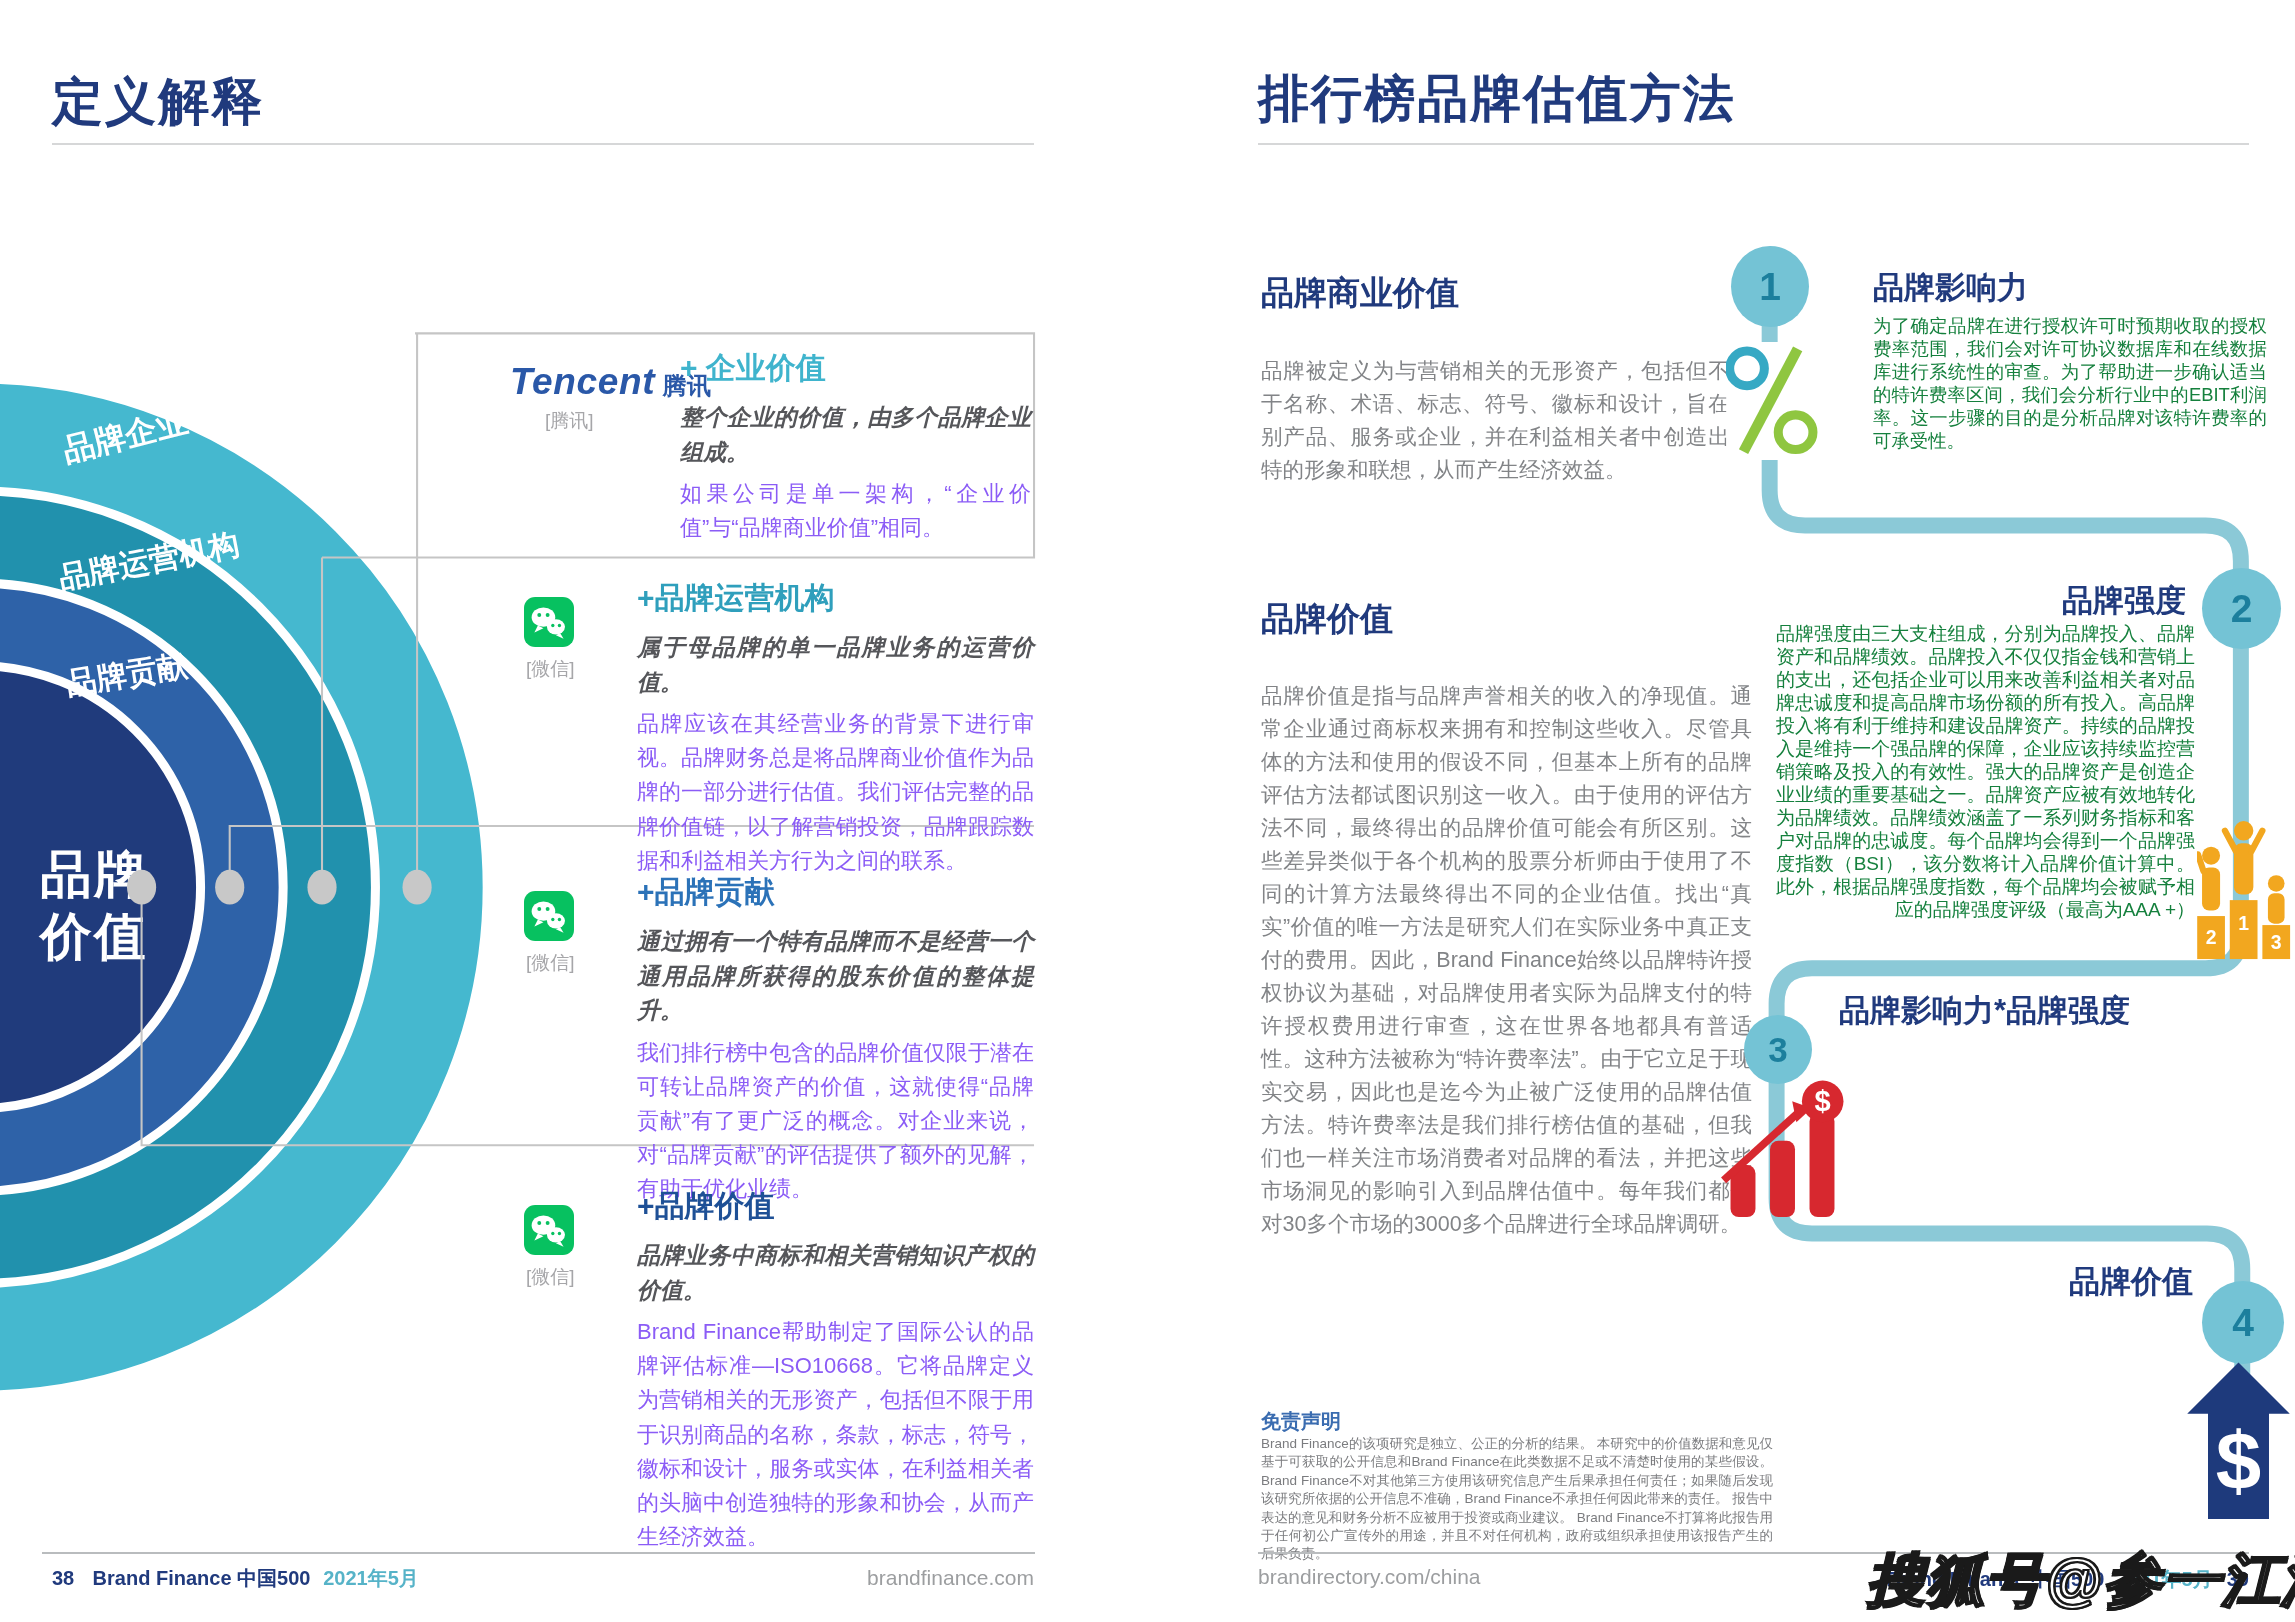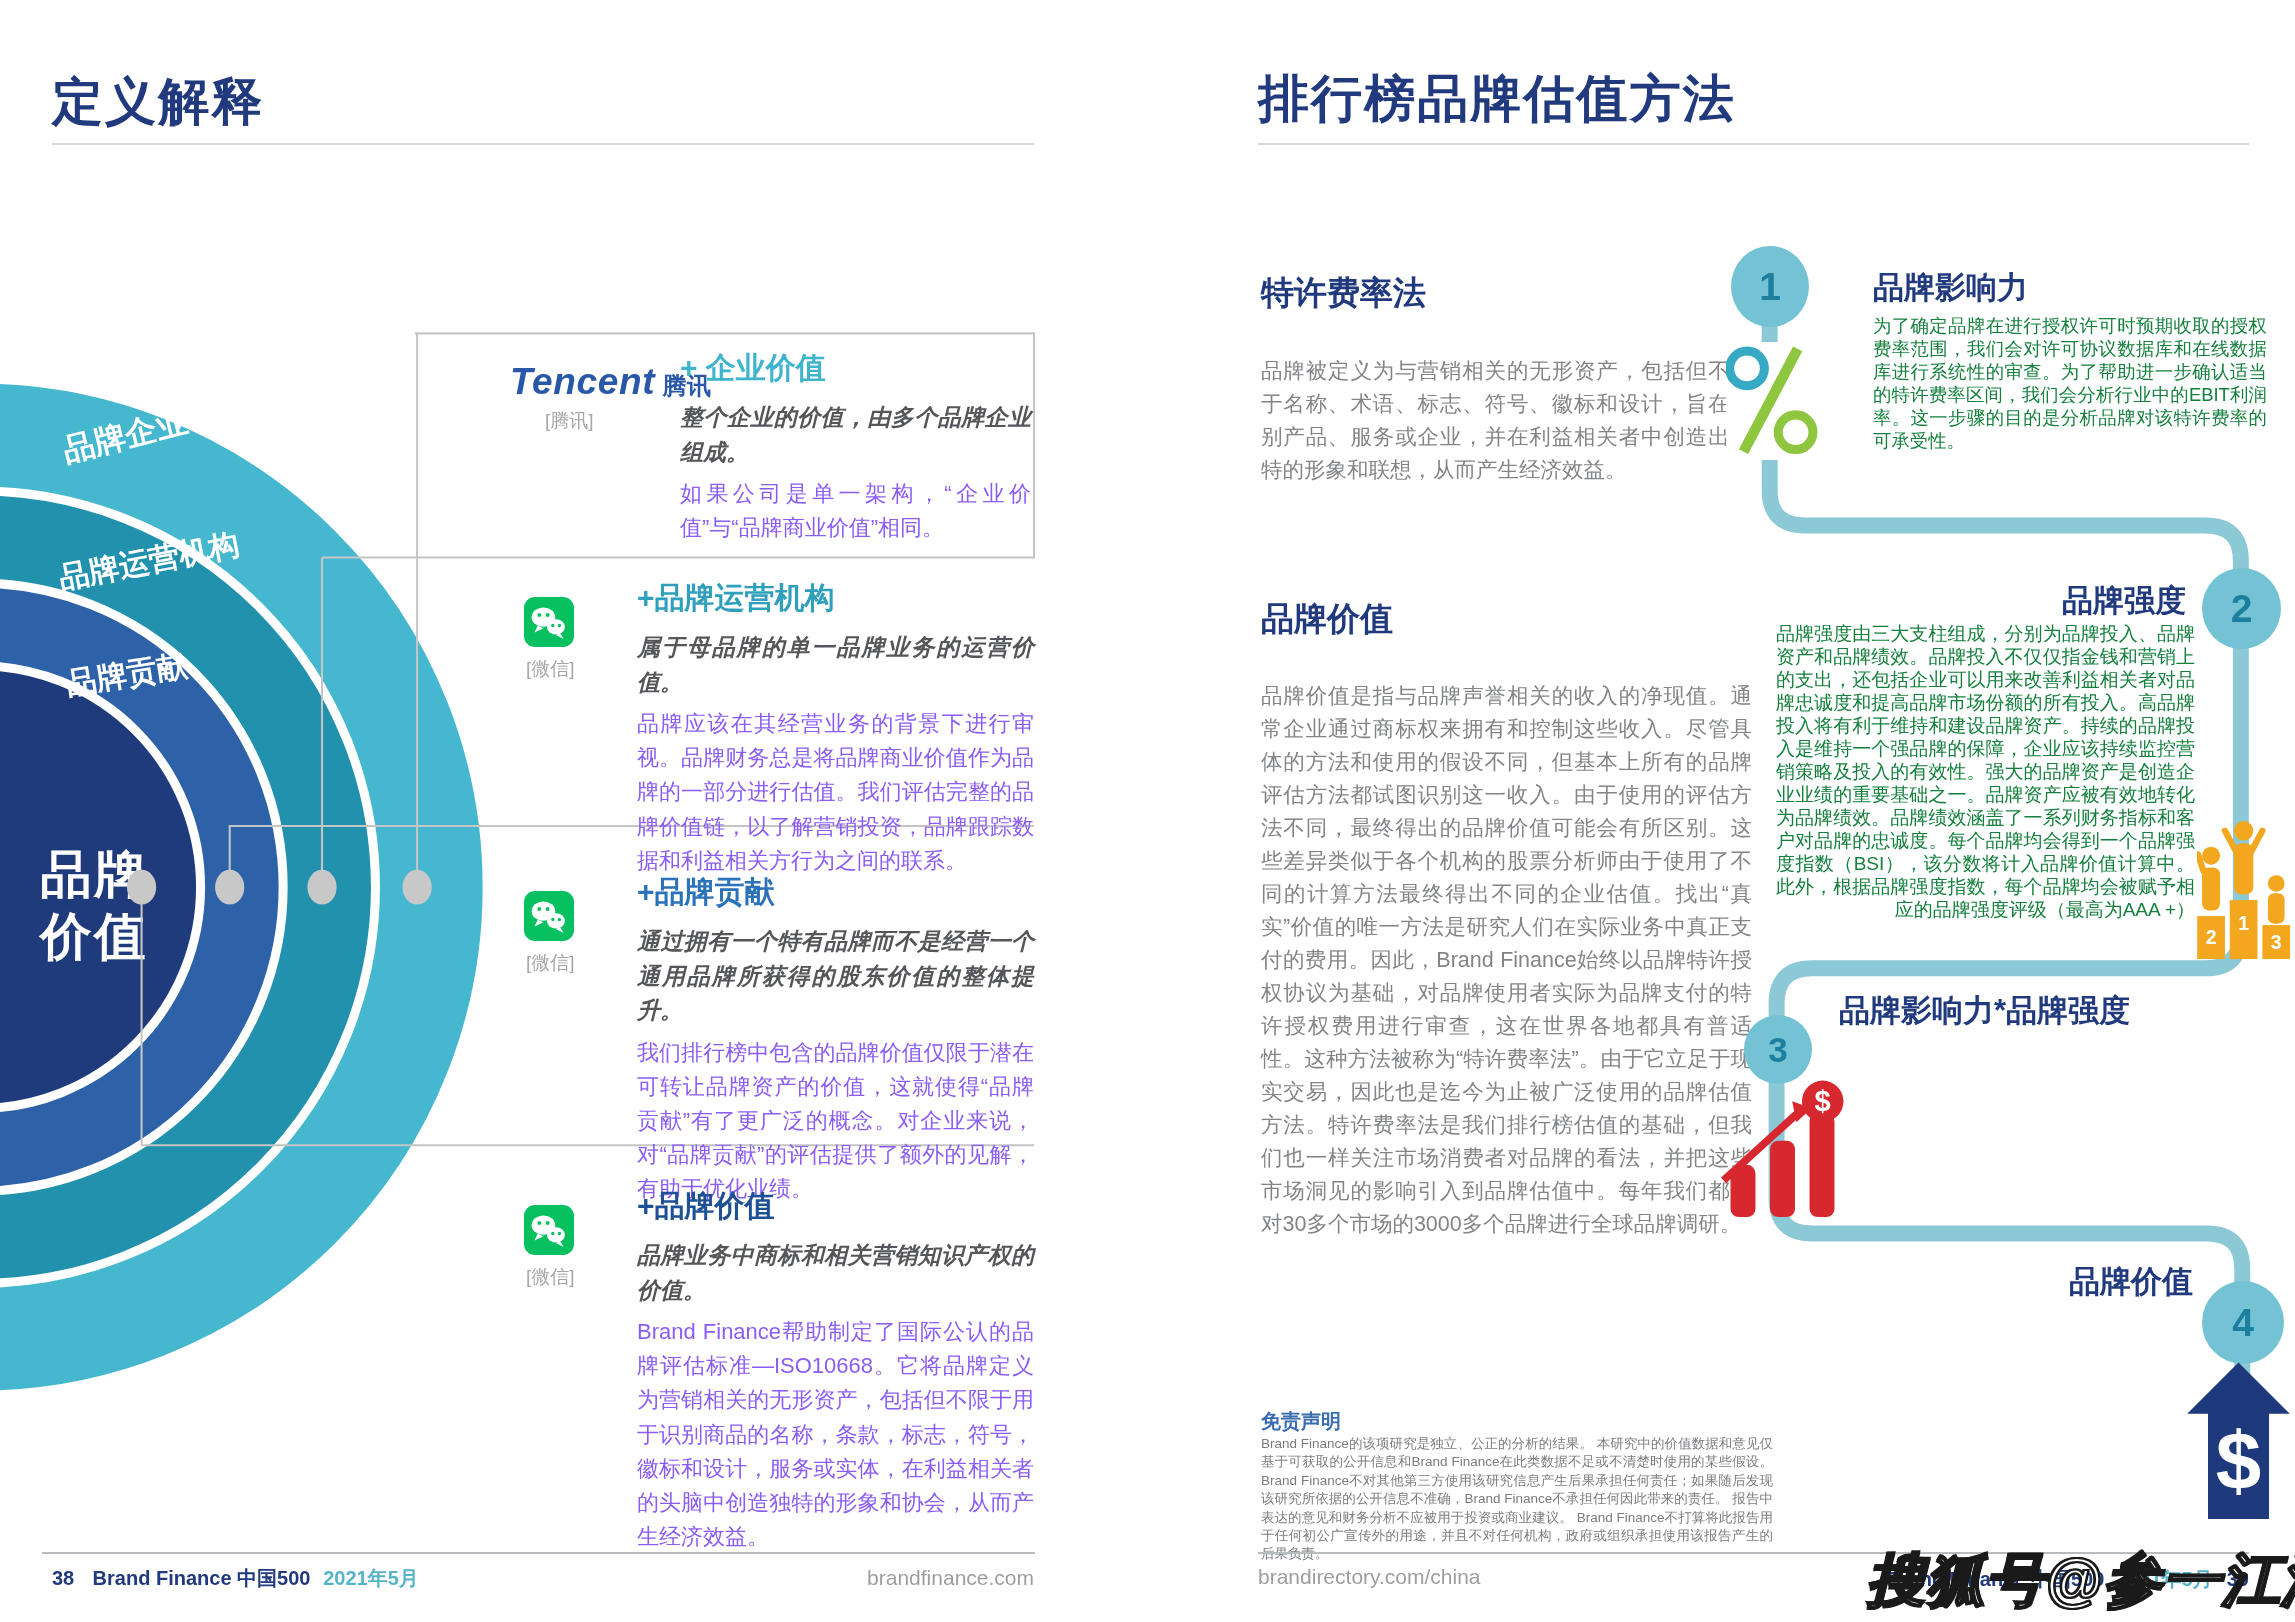--- a/index.html
+++ b/index.html
@@ -138,21 +138,21 @@
   <div class="abs" style="left:52px;top:1565px;">
     <span class="foot-txt">38</span>
     <span class="foot-txt" style="margin-left:15.3px;">Brand Finance 中国500</span>
     <span class="foot-txt foot-date">2021年5月</span>
   </div>
   <div class="abs foot-url" style="left:791px;top:1566px;width:243px;text-align:right;">brandfinance.com</div>
 
   <div class="abs page-title" style="left:1258px;top:65px;">排行榜品牌估值方法</div>
   <div class="abs rule" style="left:1258px;top:143px;width:991px;"></div>
 
-  <div class="abs sec-h" style="left:1261px;top:271px;">特许费率法</div>
+  <div class="abs sec-h" style="left:1261px;top:271px;">品牌商业价值</div>
   <div class="abs sec-p" style="left:1261px;top:355px;width:491px;">品牌被定义为与营销相关的无形资产，包括但不限于名称、术语、标志、符号、徽标和设计，旨在识别产品、服务或企业，并在利益相关者中创造出独特的形象和联想，从而产生经济效益。</div>
   <div class="abs sec-h" style="left:1261px;top:597px;">品牌价值</div>
   <div class="abs sec-p" style="left:1261px;top:680px;width:491px;">品牌价值是指与品牌声誉相关的收入的净现值。通常企业通过商标权来拥有和控制这些收入。尽管具体的方法和使用的假设不同，但基本上所有的品牌评估方法都试图识别这一收入。由于使用的评估方法不同，最终得出的品牌价值可能会有所区别。这些差异类似于各个机构的股票分析师由于使用了不同的计算方法最终得出不同的企业估值。找出“真实”价值的唯一方法是研究人们在实际业务中真正支付的费用。因此，Brand Finance始终以品牌特许授权协议为基础，对品牌使用者实际为品牌支付的特许授权费用进行审查，这在世界各地都具有普适性。这种方法被称为“特许费率法”。由于它立足于现实交易，因此也是迄今为止被广泛使用的品牌估值方法。特许费率法是我们排行榜估值的基础，但我们也一样关注市场消费者对品牌的看法，并把这些市场洞见的影响引入到品牌估值中。每年我们都针对30多个市场的3000多个品牌进行全球品牌调研。</div>
 
   <svg id="timeline-svg" viewBox="0 0 3307 2338">
     <g stroke="#8bc9d7" stroke-width="23" fill="none" stroke-linecap="round">
       <path d="M2550,458 L2550,706 Q2550,757 2601,757 L3178,757 Q3229,757 3229,808 L3229,824"></path>
       <path d="M3229,930 L3229,1344 Q3229,1395 3178,1395 L2611,1395 Q2560,1395 2560,1446 L2560,1468"></path>
       <path d="M2560,1556 L2560,1726 Q2560,1777 2611,1777 L3180,1777 Q3231,1777 3231,1828 L3231,1850"></path>
       <path d="M3231,1958 L3231,1992"></path>

